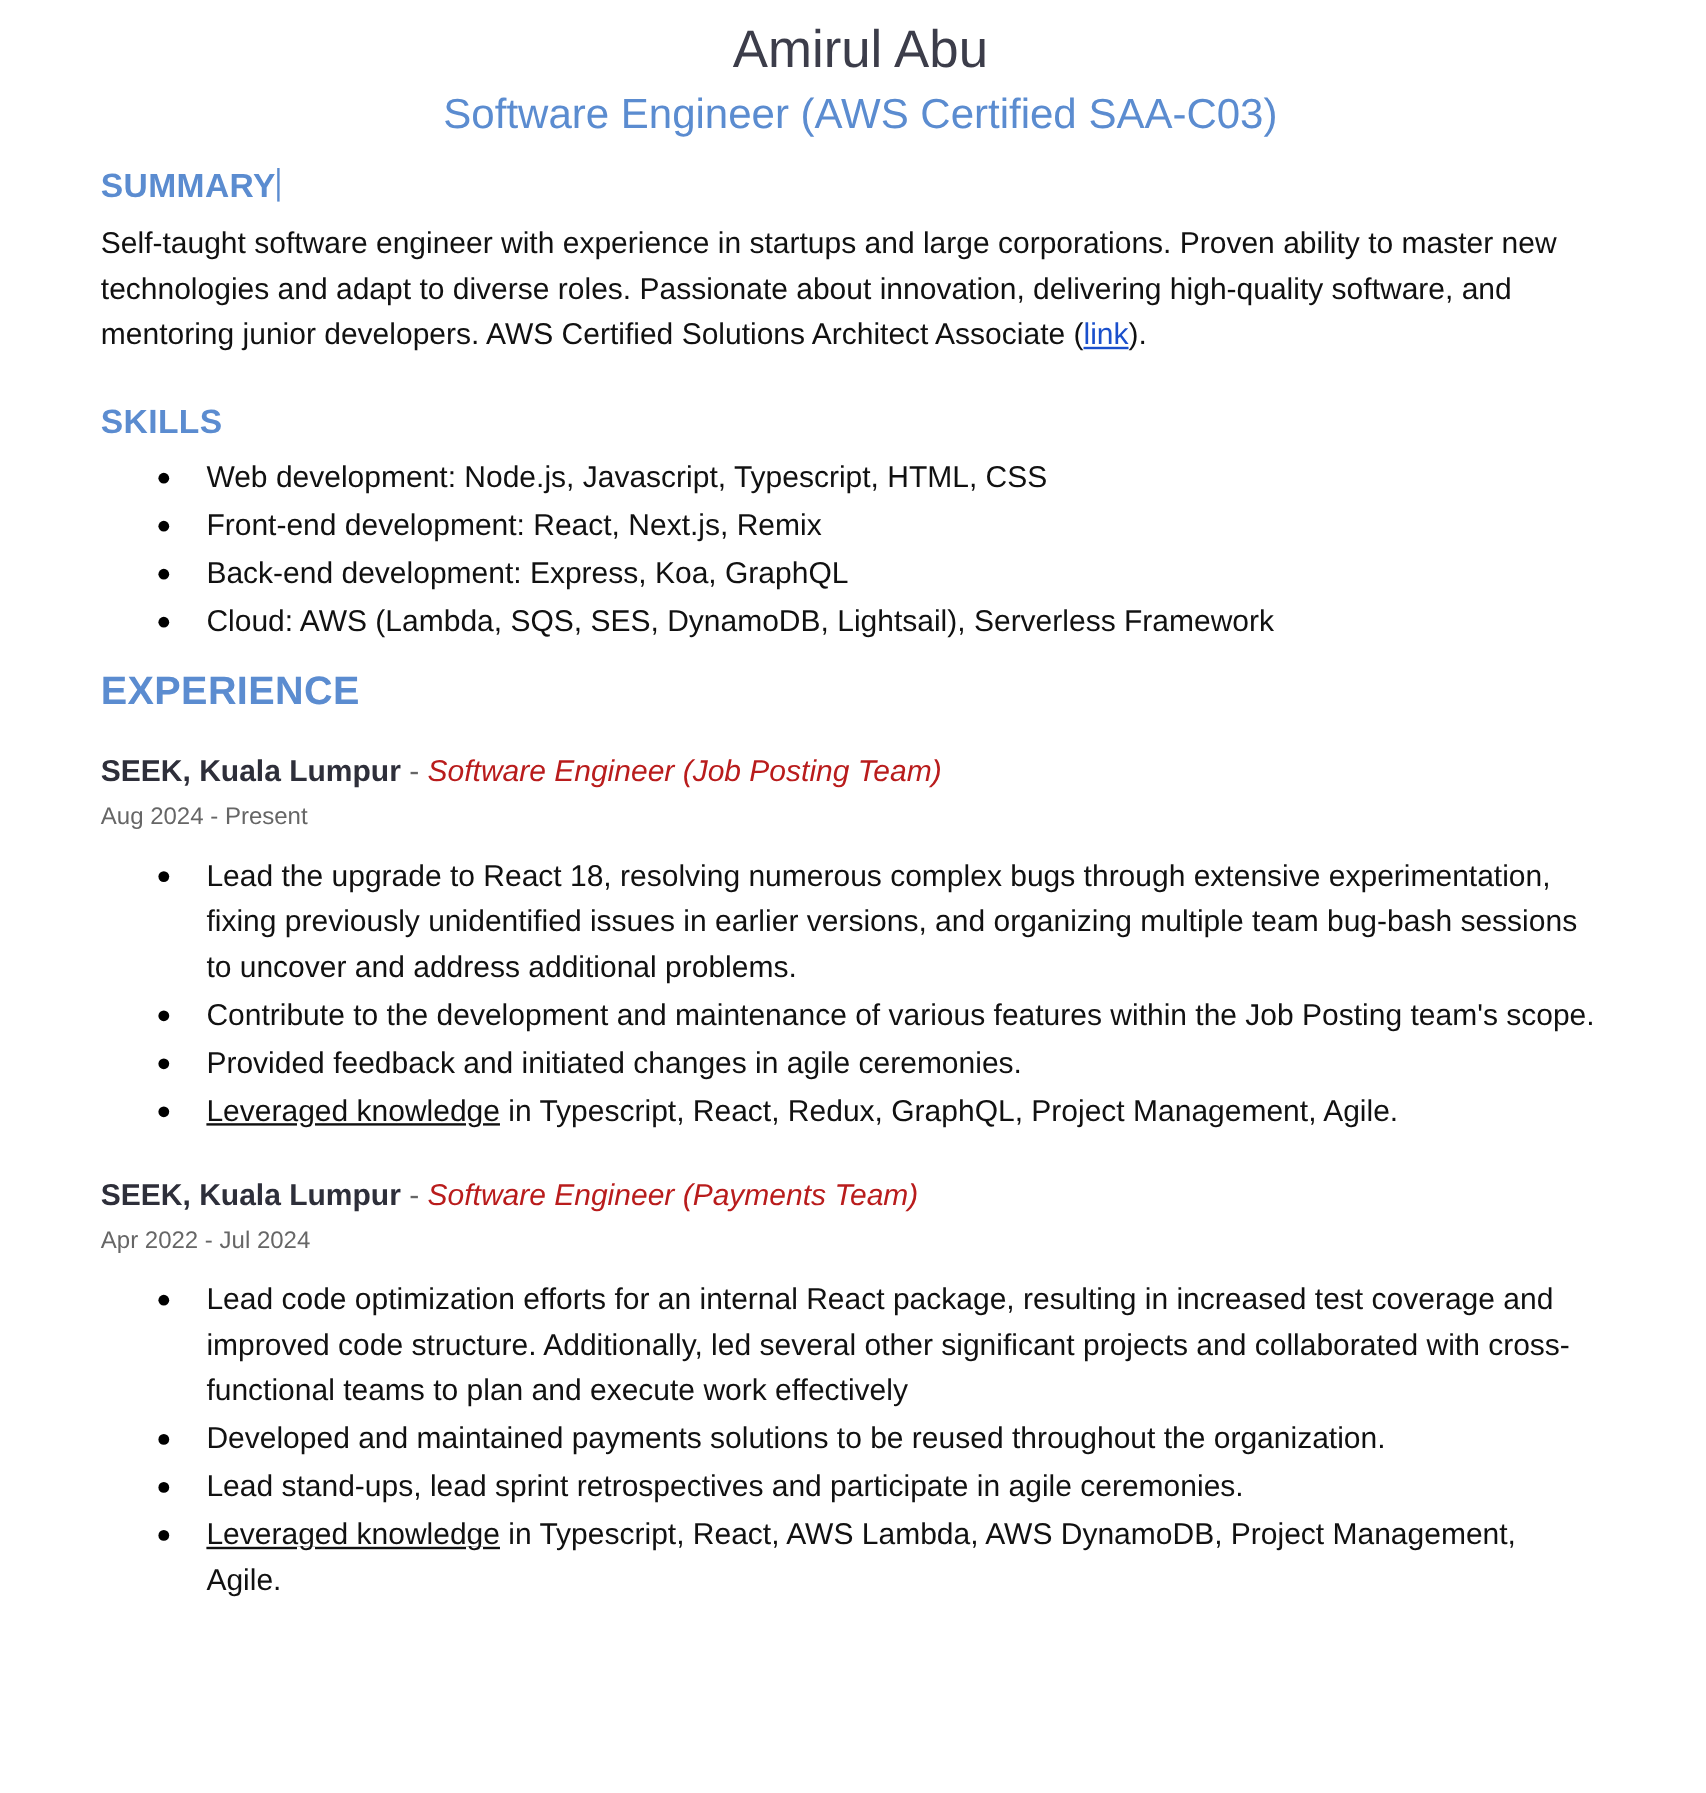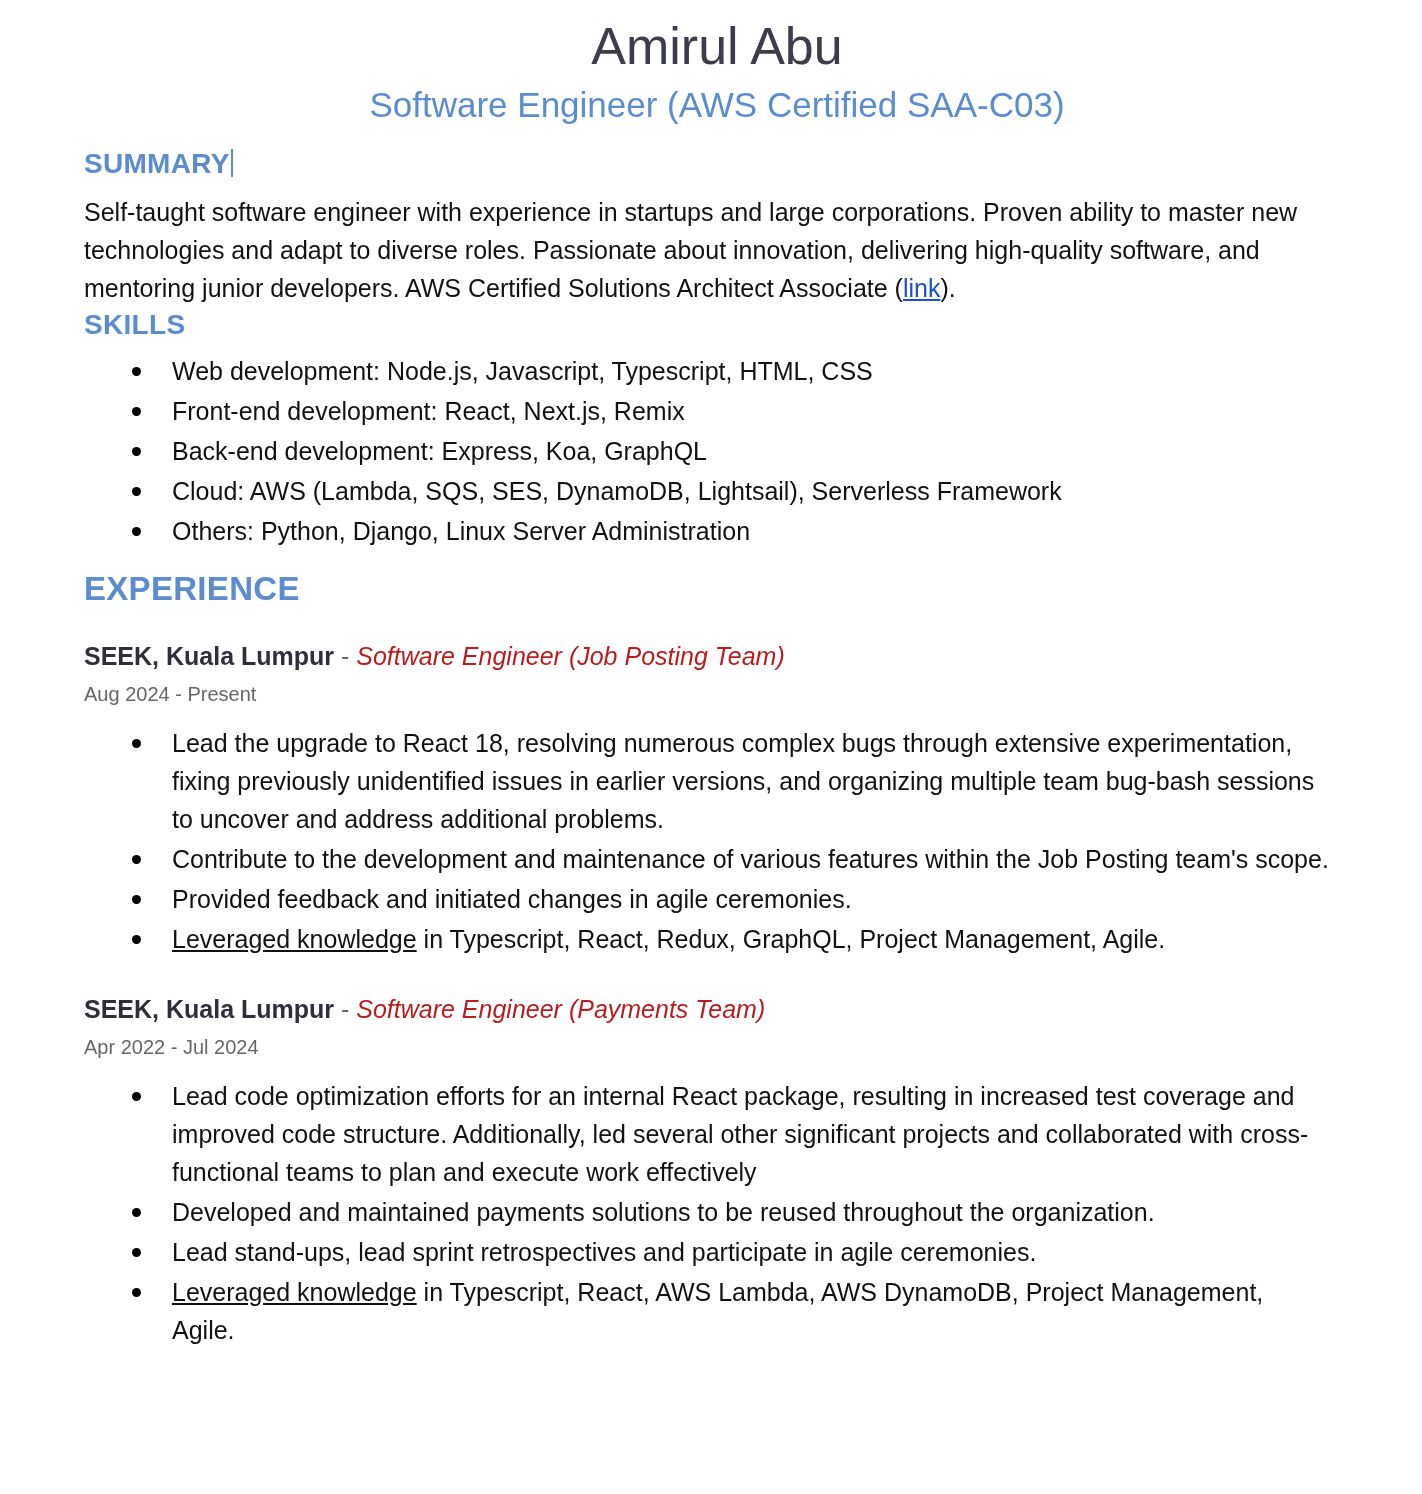--- a/index.html
+++ b/index.html
@@ -19,21 +19,21 @@
     position: relative;
     width: 1422px;
     height: 1494px;
     box-sizing: border-box;
     padding: 0 72px 0 84px;
   }
 
   
   .name {
     text-align: center;
-    font-size: 52px;
+    font-size: 44px;
     line-height: 1.1;
     font-weight: 400;
     color: #3c3d4a;
     margin: 0;
     padding-top: 18px;
     letter-spacing: 0px;
   }
   .subtitle {
     text-align: center;
     font-size: 35px;
@@ -86,21 +86,21 @@
     line-height: 1.52;
     margin: 12px 0 0 0;
     color: #111111;
     max-width: 1255px;
   }
   .para a {
     color: #1a4fcc;
     text-decoration: underline;
   }
 
-  #skills-heading { }
+  #skills-heading { margin-top: 36px; }
   #experience-heading { margin-top: 18px; }
 
   ul.bullets {
     list-style: none;
     margin: 12px 0 0 0;
     padding: 0;
   }
   ul.bullets li {
     position: relative;
     font-size: 25px;
@@ -163,21 +163,20 @@
 
   <p class="para"><span>Self-taught software engineer with experience in startups and large corporations. Proven ability to master new technologies and adapt to diverse roles. Passionate about innovation, delivering high-quality software, and mentoring junior developers. AWS Certified Solutions Architect Associate (</span><a href="#">link</a><span>).</span></p>
 
   <div id="skills-heading" class="sec-h small">SKILLS</div>
 
   <ul class="bullets skills">
     <li>Web development: Node.js, Javascript, Typescript, HTML, CSS</li>
     <li>Front-end development: React, Next.js, Remix</li>
     <li>Back-end development: Express, Koa, GraphQL</li>
     <li>Cloud: AWS (Lambda, SQS, SES, DynamoDB, Lightsail), Serverless Framework</li>
-    <li>Others: Python, Django, Linux Server Administration</li>
   </ul>
 
   <div id="experience-heading" class="sec-h big">EXPERIENCE</div>
 
   <div class="job">
     <div class="job-line"><span class="job-company">SEEK, Kuala Lumpur</span><span class="job-dash"> - </span><span class="job-title">Software Engineer (Job Posting Team)</span></div>
     <div class="job-dates">Aug 2024 - Present</div>
     <ul class="bullets exp">
       <li><span class="u"></span><span>Lead the upgrade to React 18, resolving numerous complex bugs through extensive experimentation, fixing previously unidentified issues in earlier versions, and organizing multiple team bug-bash sessions to uncover and address additional problems.</span></li>
       <li><span class="u"></span><span>Contribute to the development and maintenance of various features within the Job Posting team's scope.</span></li>

